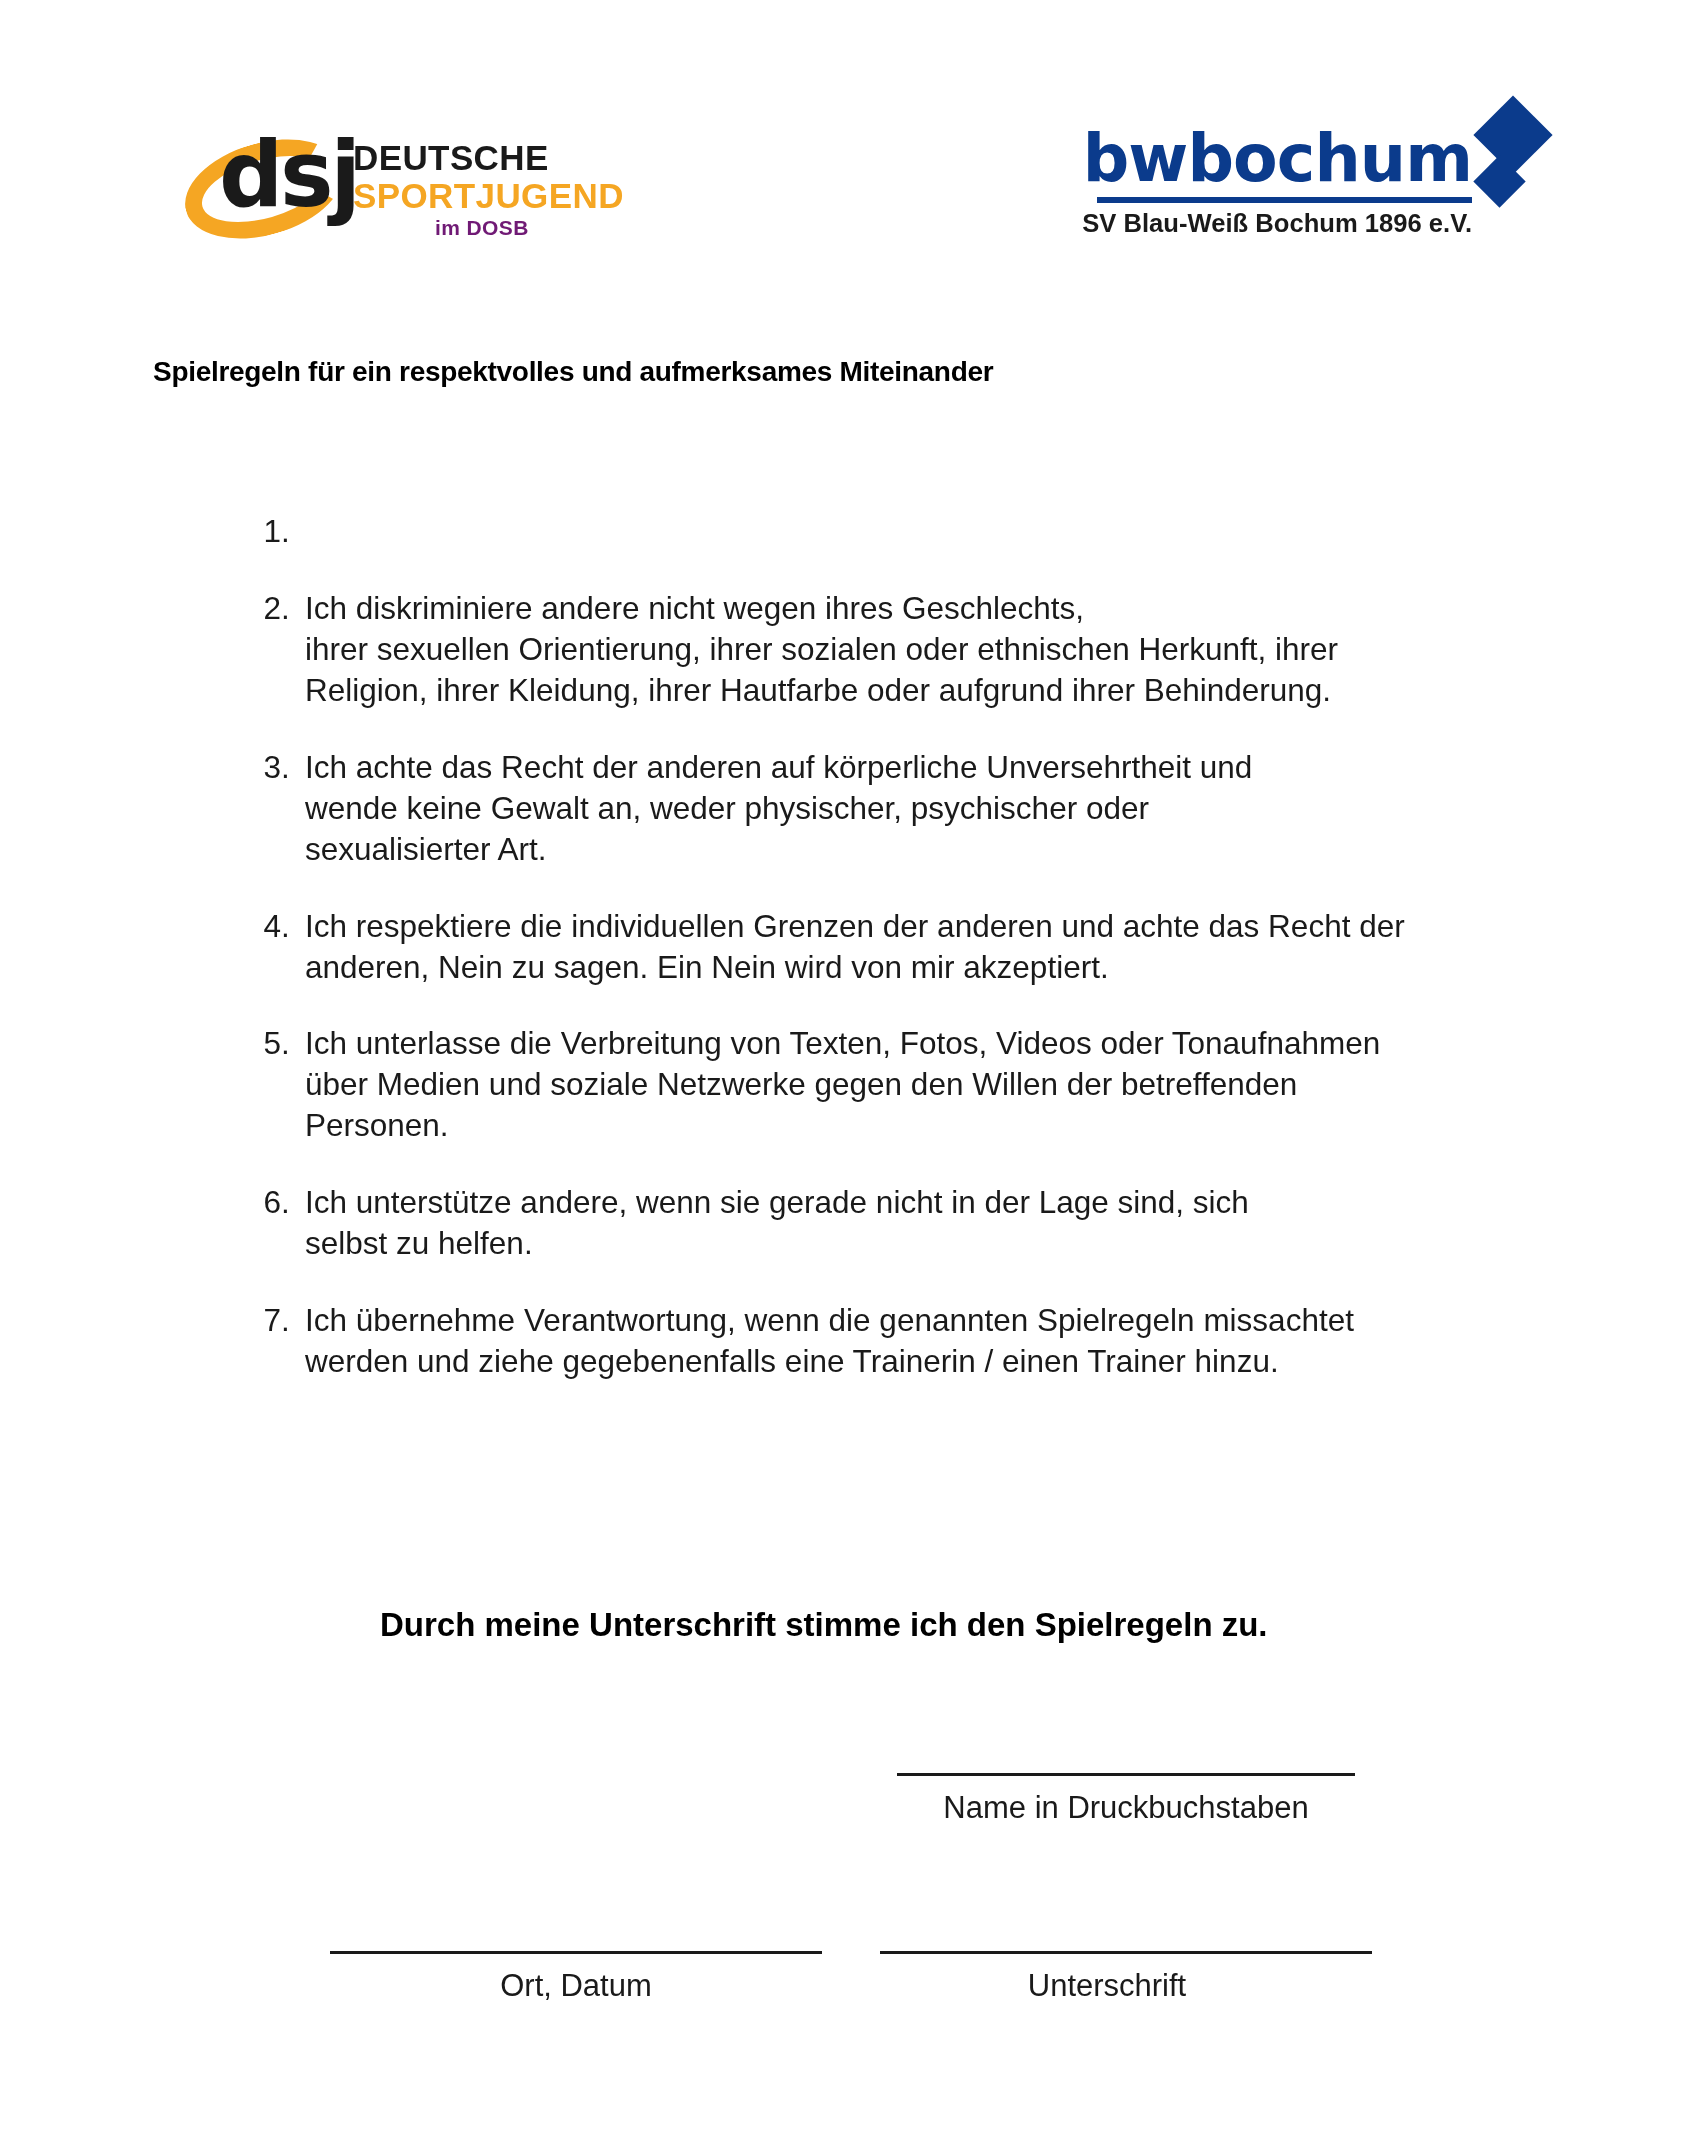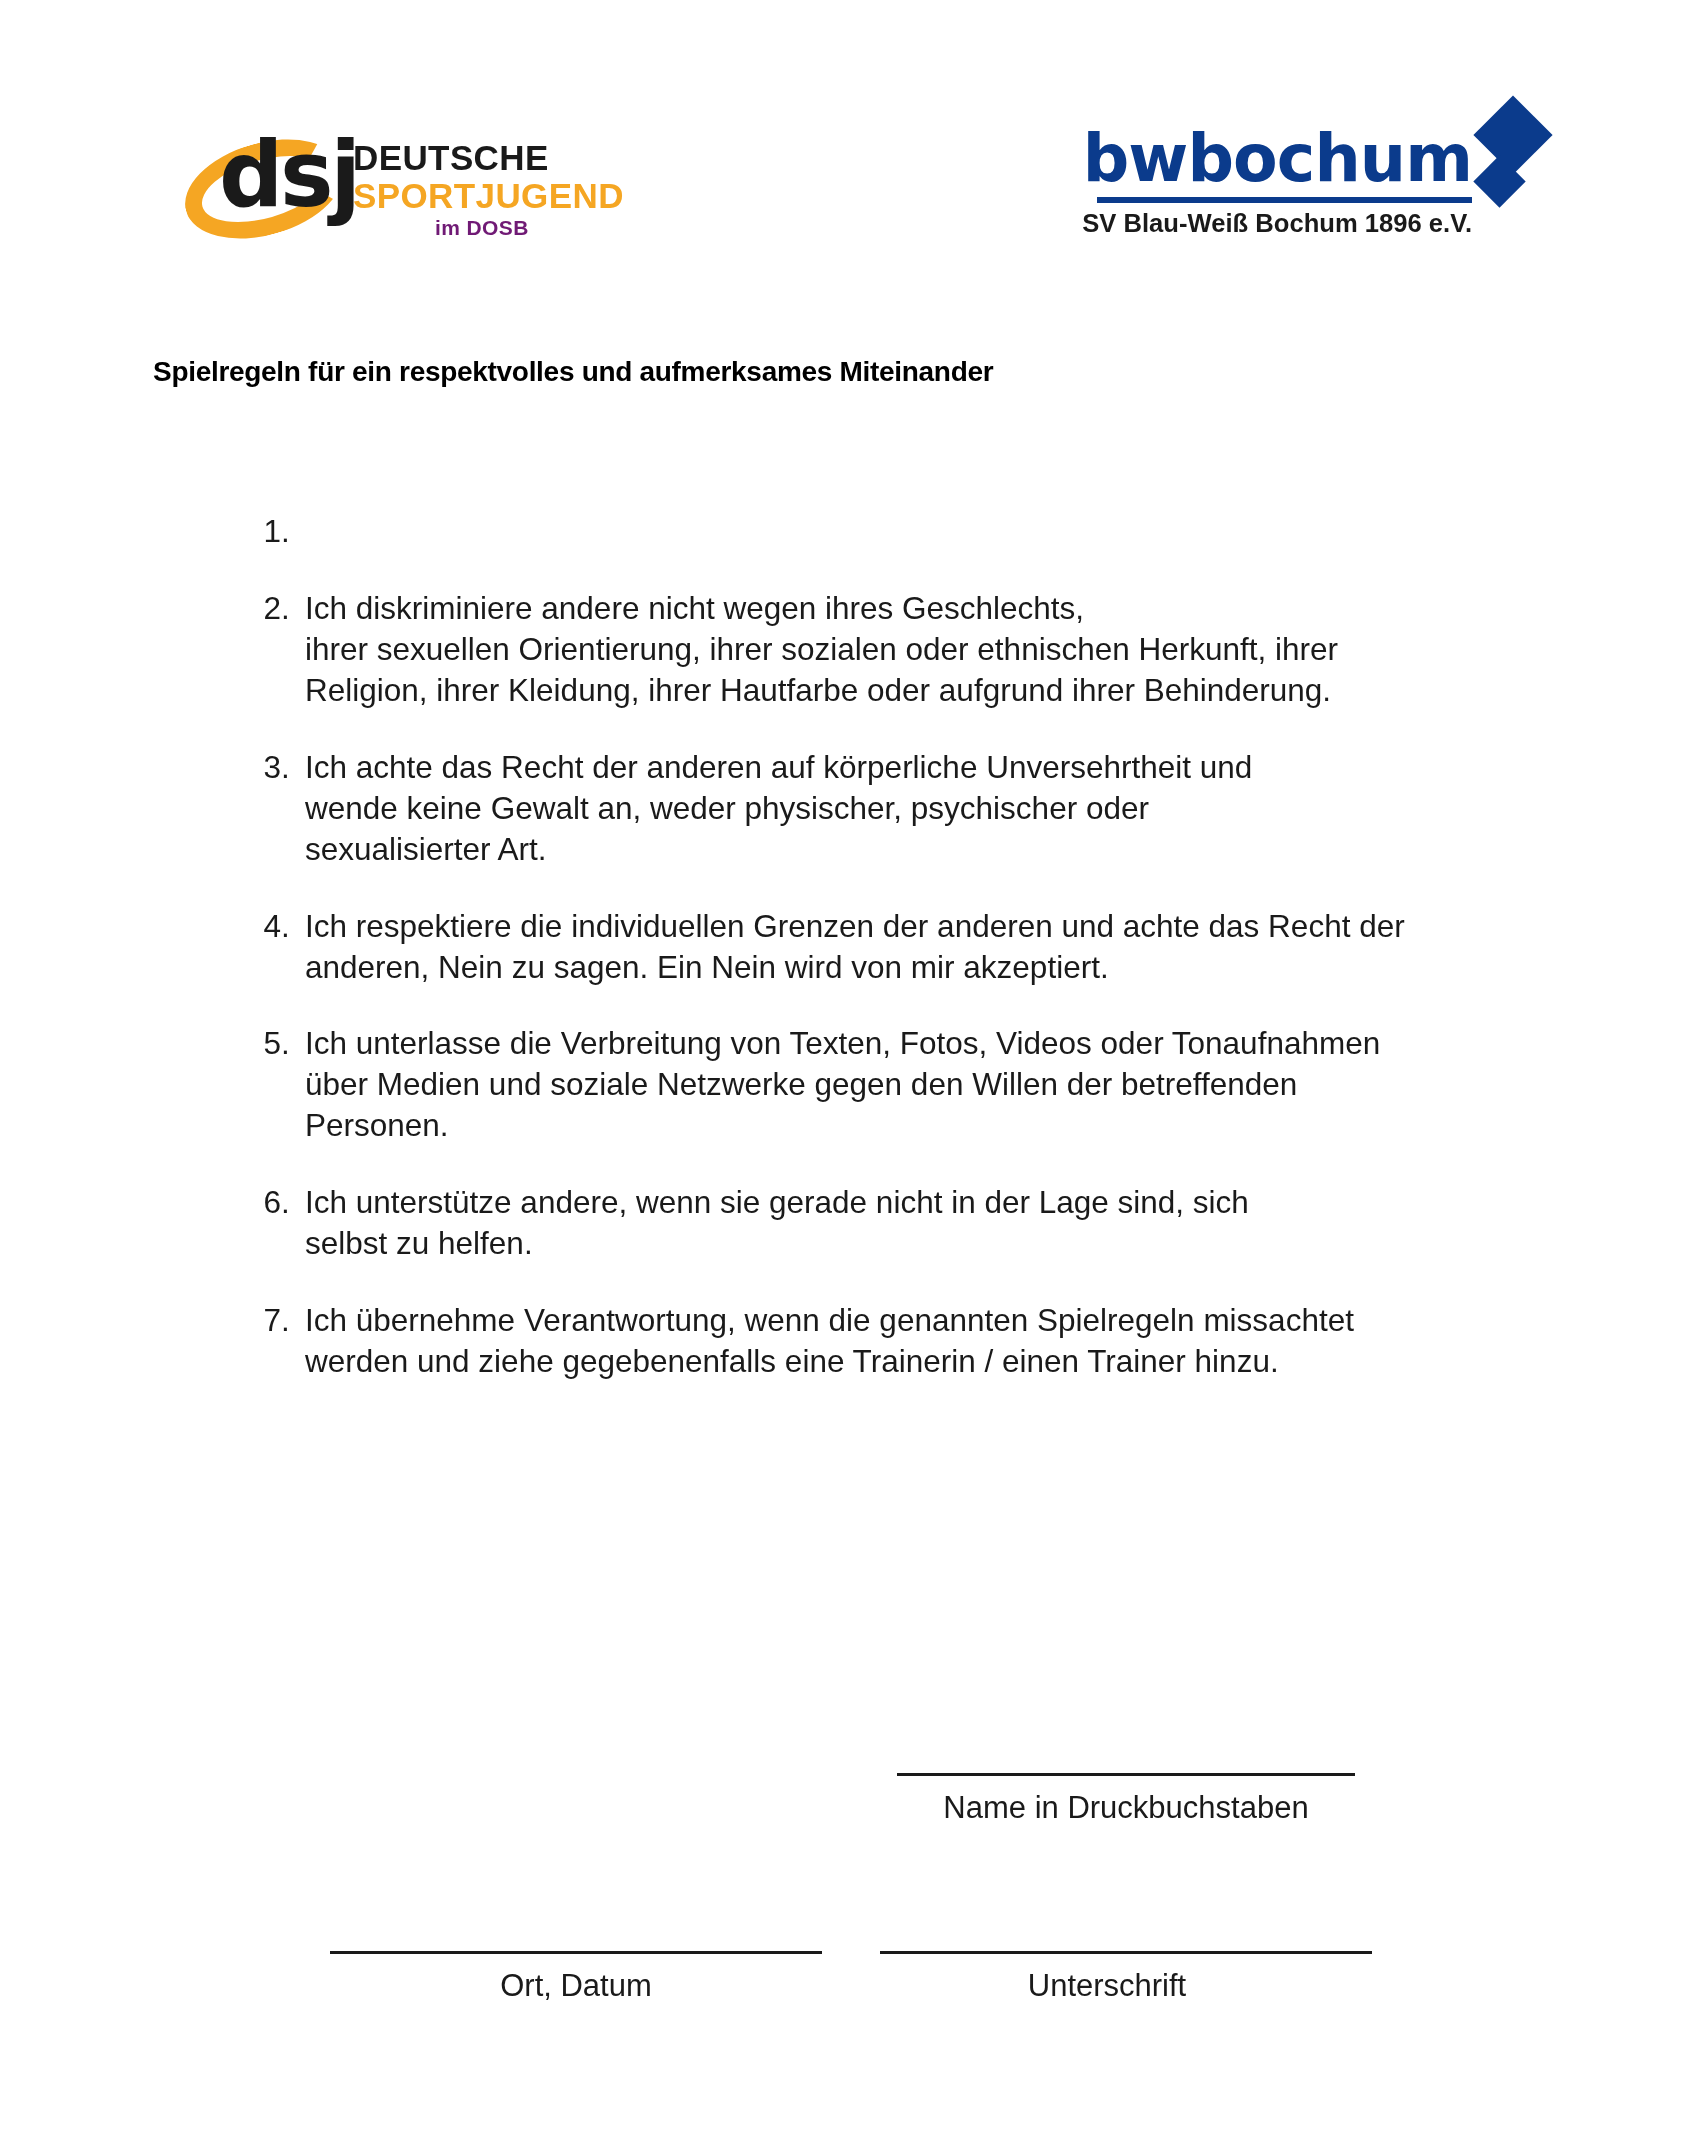--- a/index.html
+++ b/index.html
@@ -327,20 +327,21 @@
     </div>
 
     <div class="rule">
       <div class="rule-num">7.</div>
       <div class="rule-text">Ich übernehme Verantwortung, wenn die genannten Spielregeln missachtet
 werden und ziehe gegebenenfalls eine Trainerin / einen Trainer hinzu.</div>
     </div>
 
   </div>
 
+  <div class="consent">Durch meine Unterschrift stimme ich den Spielregeln zu.</div>
 
   <div class="sig-name-line"></div>
   <div class="sig-name-label">Name in Druckbuchstaben</div>
 
   <div class="sig-date-line"></div>
   <div class="sig-date-label">Ort, Datum</div>
 
   <div class="sig-sign-line"></div>
   <div class="sig-sign-label">Unterschrift</div>
 

